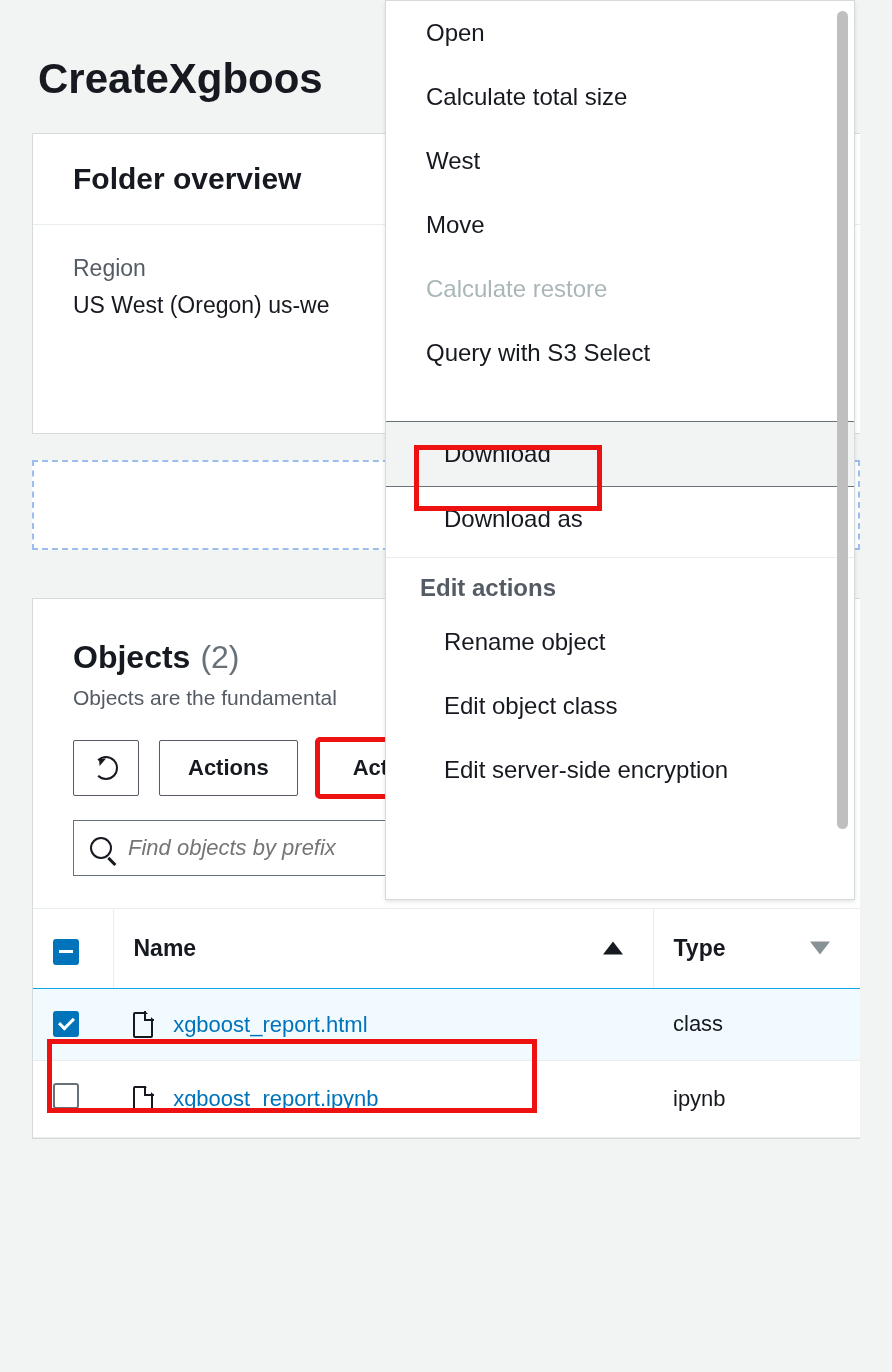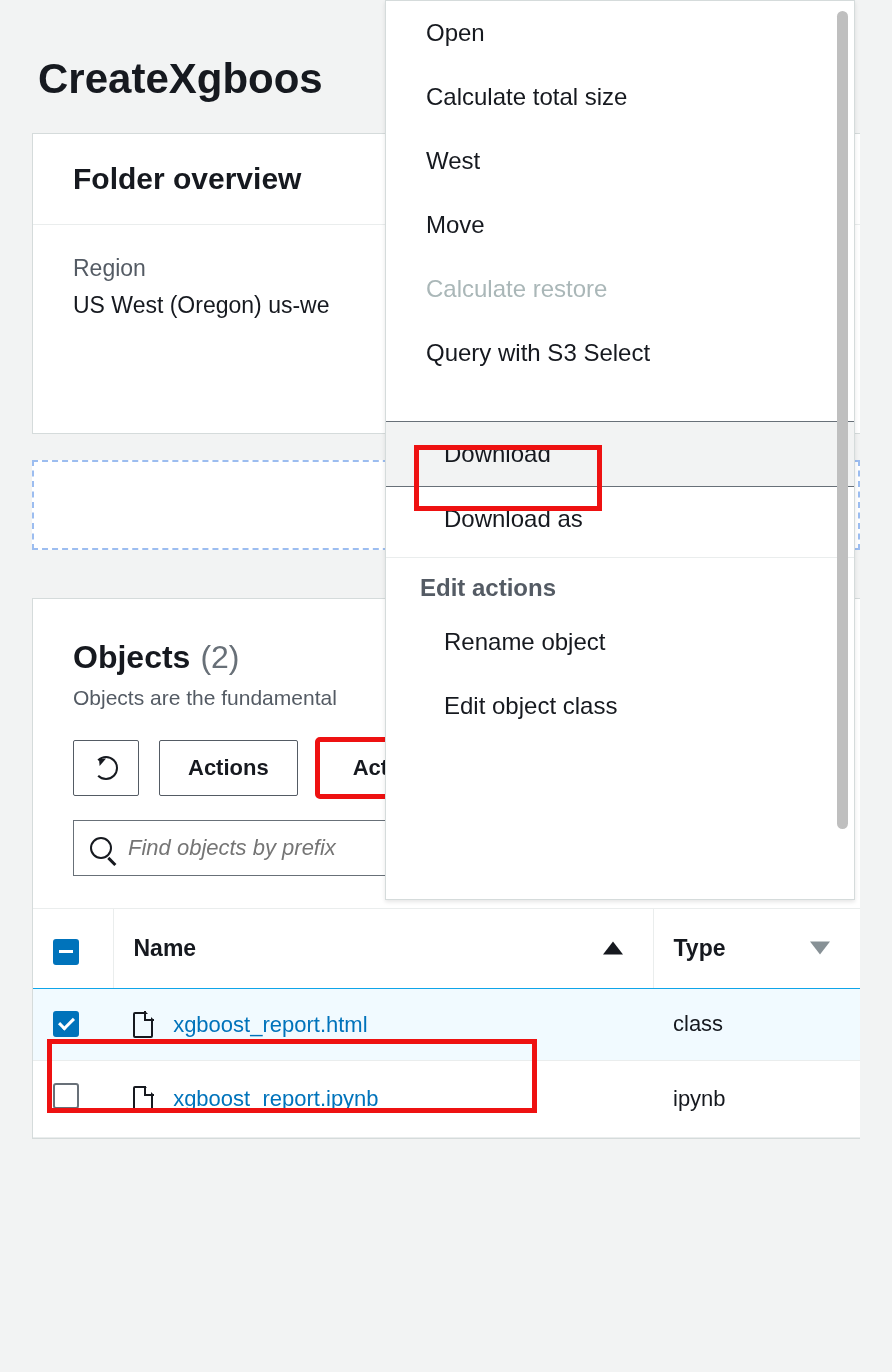--- a/index.html
+++ b/index.html
@@ -419,17 +419,18 @@
   <div class="menu-item">Move</div>
   <div class="menu-item disabled">Calculate restore</div>
   <div class="menu-item">Query with S3 Select</div>
 
   <div class="menu-item hovered" style="padding-left:58px;margin-top:36px;">Download</div>
   <div class="menu-item" style="padding-left:58px;">Download as</div>
 
   <div class="menu-section">Edit actions</div>
   <div class="menu-item" style="padding-left:58px;">Rename object</div>
   <div class="menu-item" style="padding-left:58px;">Edit object class</div>
+  <div class="menu-item" style="padding-left:58px;">Edit server-side encryption</div>
 
   <div class="menu-scroll"></div>
 </div>
 
 <div class="menu-highlight" style="left:414px; top:445px; width:188px; height:66px;"></div>
 
 </body></html>

